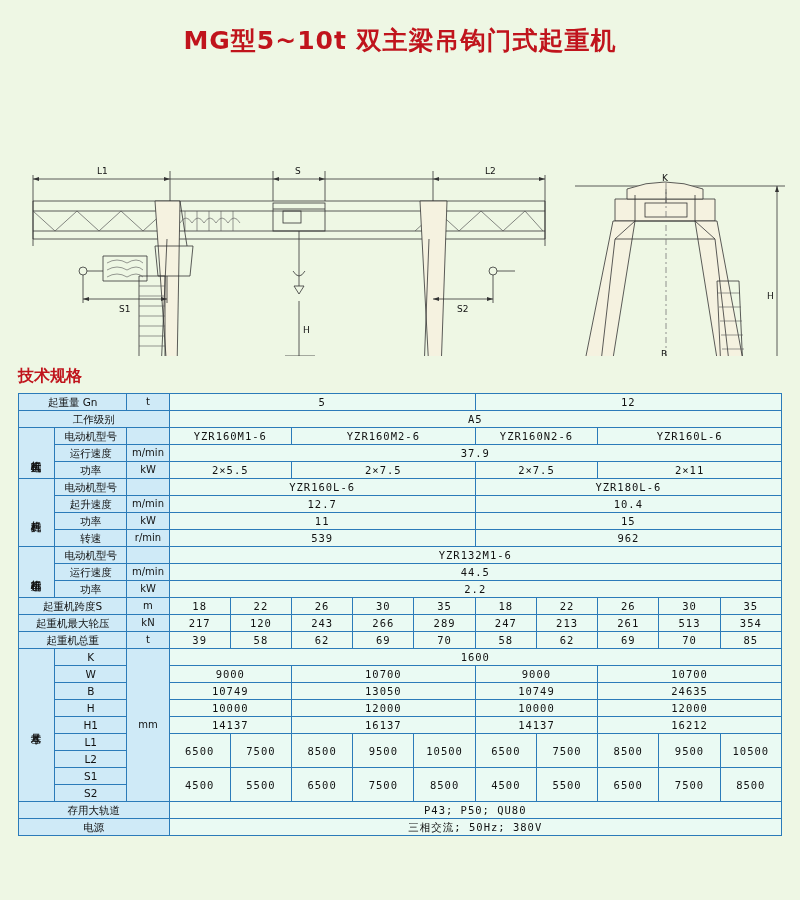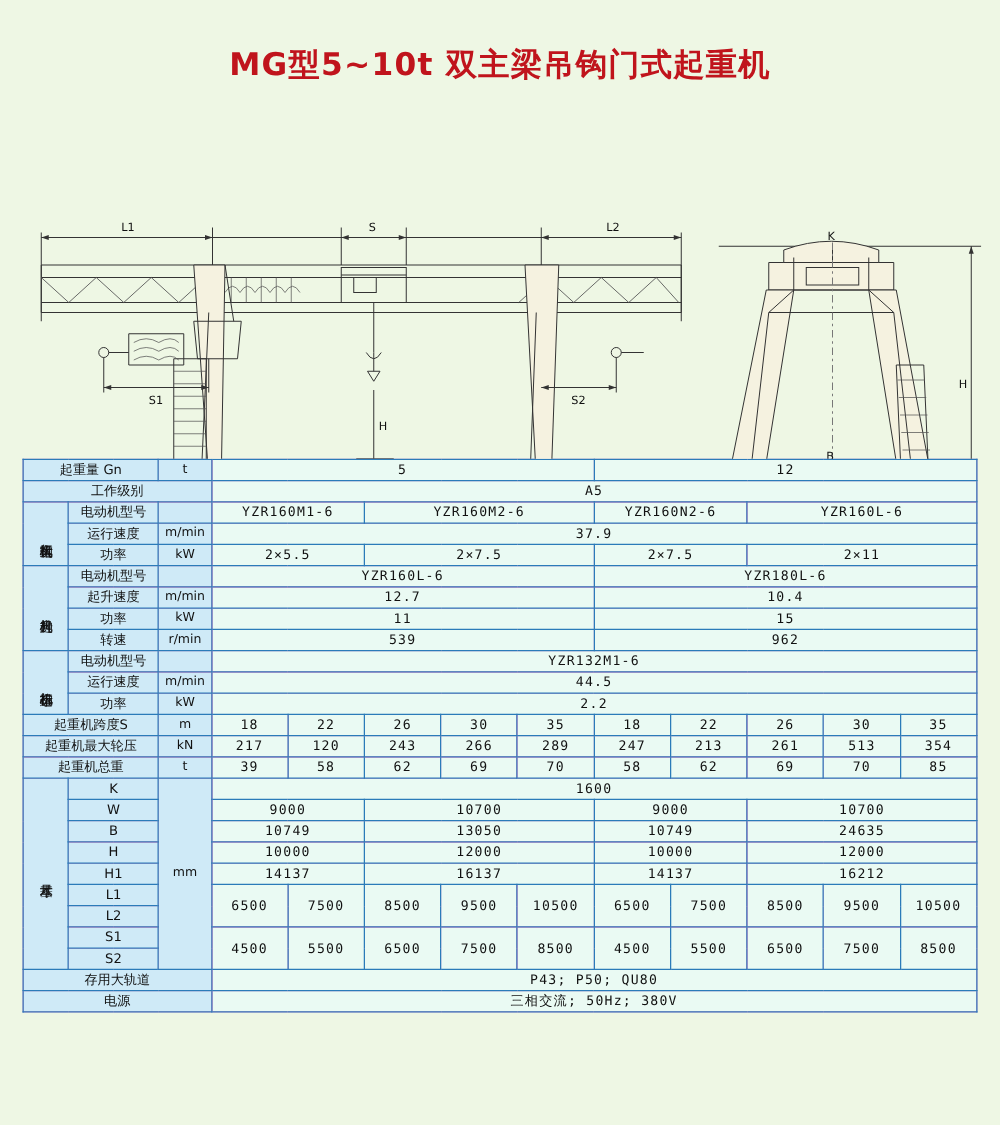--- a/index.html
+++ b/index.html
@@ -11,21 +11,21 @@
     overflow:hidden;
   }
   .page{position:relative;width:800px;height:900px;}
 
   .title{
     text-align:center;
     color:#c0141c;
     font-weight:bold;
     font-size:25px;
     letter-spacing:1px;
-    padding-top:35px;
+    padding-top:24px;
     font-family:"DejaVu Sans","Liberation Sans",sans-serif;
   }
 
   .drawing{
     position:relative;
     width:770px;height:285px;
     margin:14px auto 0 auto;
   }
   .drawing svg{display:block;}
 
@@ -33,21 +33,21 @@
     color:#c0141c;
     font-weight:bold;
     font-size:16px;
     margin:10px 0 6px 18px;
   }
 
   table.spec{
     border-collapse:collapse;
     width:764px;
     margin:0 auto;
-    background:#f9a8d4;
+    background:#a21caf;
     font-size:10.5px;
     table-layout:fixed;
   }
   table.spec td{
     border:1px solid #2b7bb9;
     text-align:center;
     height:16px;
     padding:0 2px;
     line-height:14px;
     white-space:nowrap;
@@ -226,20 +226,21 @@
       <text class="dimtxt" x="104" y="241">S1</text>
       <text class="dimtxt" x="442" y="241">S2</text>
       <text class="dimtxt" x="288" y="262">H</text>
       <text class="dimtxt" x="647" y="110">K</text>
       <text class="dimtxt" x="646" y="286">B</text>
       <text class="dimtxt" x="648" y="357">W</text>
       <text class="dimtxt" x="752" y="228">H</text>
     </svg>
   </div>
 
+  <div class="section-title">技术规格</div>
 
   <table class="spec">
     <colgroup>
       <col style="width:36px">
         <col style="width:36px">
         <col style="width:36px">
       <col style="width:42px">
       <col style="width:61px">
         <col style="width:61px">
         <col style="width:61px">

